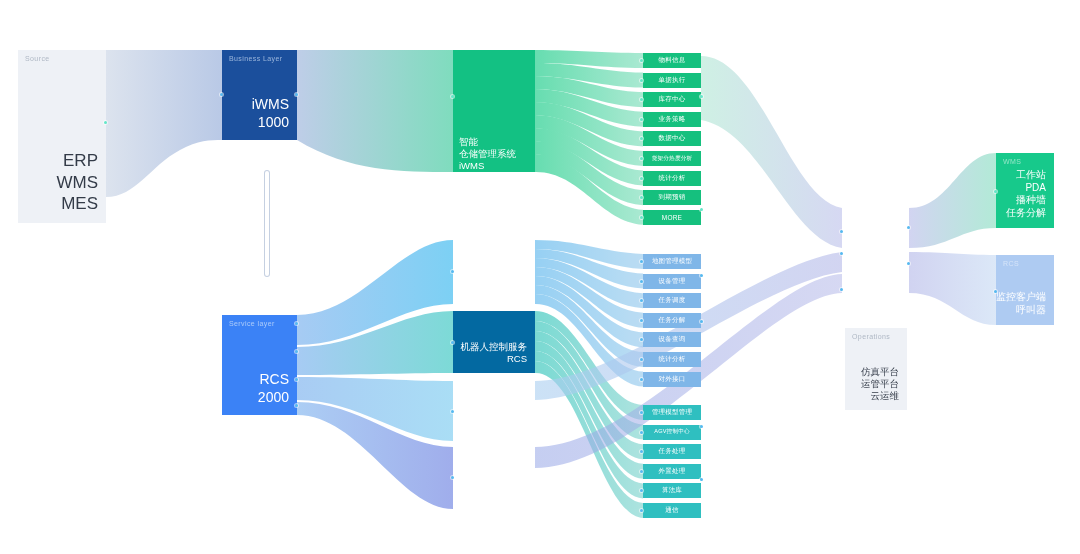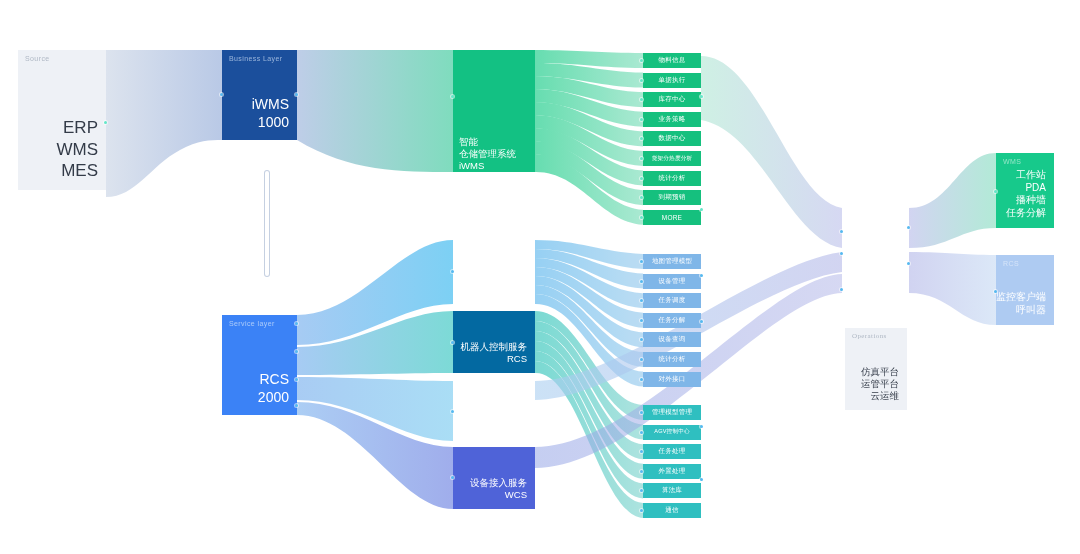--- a/index.html
+++ b/index.html
@@ -149,21 +149,21 @@
 
     <g>
       <path d="M909,208 C950,208 960,153 996,153 L996,228 C960,228 950,248 909,248 Z" fill="url(#g_exec_wms)" opacity="0.6"></path>
     </g>
 
     <g>
       <path d="M909,252 C950,252 960,255 996,255 L996,325 C960,325 950,293 909,293 Z" fill="url(#g_exec_rcs)" opacity="0.62"></path>
     </g>
   </svg>
 
-  <div class="node" id="n_source" style="left: 18px; top: 50px; width: 88px; height: 140px; background: rgb(238, 241, 246); color: rgb(51, 59, 72);">
+  <div class="node" id="n_source" style="left: 18px; top: 50px; width: 88px; height: 173px; background: rgb(238, 241, 246); color: rgb(51, 59, 72);">
     <span class="hdr" style="color: rgb(154, 165, 180);">Source</span>
     <span class="body" style="font-size: 17px;">
         <span class="ln">ERP</span>
         <span class="ln">WMS</span>
         <span class="ln">MES</span>
       </span>
   </div>
   <div class="node" id="n_business_layer" style="left: 222px; top: 50px; width: 75px; height: 90px; background: rgb(27, 79, 156); color: rgb(255, 255, 255);">
     <span class="hdr" style="color: rgb(195, 214, 240);">Business Layer</span>
     <span class="body" style="font-size: 14px;">
@@ -186,28 +186,21 @@
         <span class="ln">iWMS</span>
       </span>
   </div>
   <div class="node" id="n_rcs_service" style="left: 453px; top: 311px; width: 82px; height: 62px; background: #0369a1; color: rgb(255, 255, 255);">
 
     <span class="body" style="font-size: 9.5px;">
         <span class="ln">机器人控制服务</span>
         <span class="ln">RCS</span>
       </span>
   </div>
-  <div class="node" id="n_wcs" style="left: 453px; top: 447px; width: 82px; height: 62px; background: rgb(79, 99, 216); color: rgb(255, 255, 255);">
-
-    <span class="body" style="font-size: 9.5px;">
-        <span class="ln">设备接入服务</span>
-        <span class="ln">WCS</span>
-      </span>
-  </div>
-  <div class="node" id="n_operations" style="left: 845px; top: 328px; width: 62px; height: 82px; background: rgb(238, 241, 246); color: rgb(51, 59, 72); font-family: Liberation Serif, serif;">
+  <div class="node" id="n_operations" style="left: 845px; top: 328px; width: 62px; height: 82px; background: rgb(238, 241, 246); color: rgb(51, 59, 72);">
     <span class="hdr" style="color: rgb(154, 165, 180);">Operations</span>
     <span class="body" style="font-size: 9.5px;">
         <span class="ln">仿真平台</span>
         <span class="ln">运管平台</span>
         <span class="ln">云运维</span>
       </span>
   </div>
   <div class="node" id="n_wms_right" style="left: 996px; top: 153px; width: 58px; height: 75px; background: rgb(23, 201, 139); color: rgb(255, 255, 255);">
     <span class="hdr" style="color: rgb(189, 240, 220);">WMS</span>
     <span class="body" style="font-size: 10px;">

